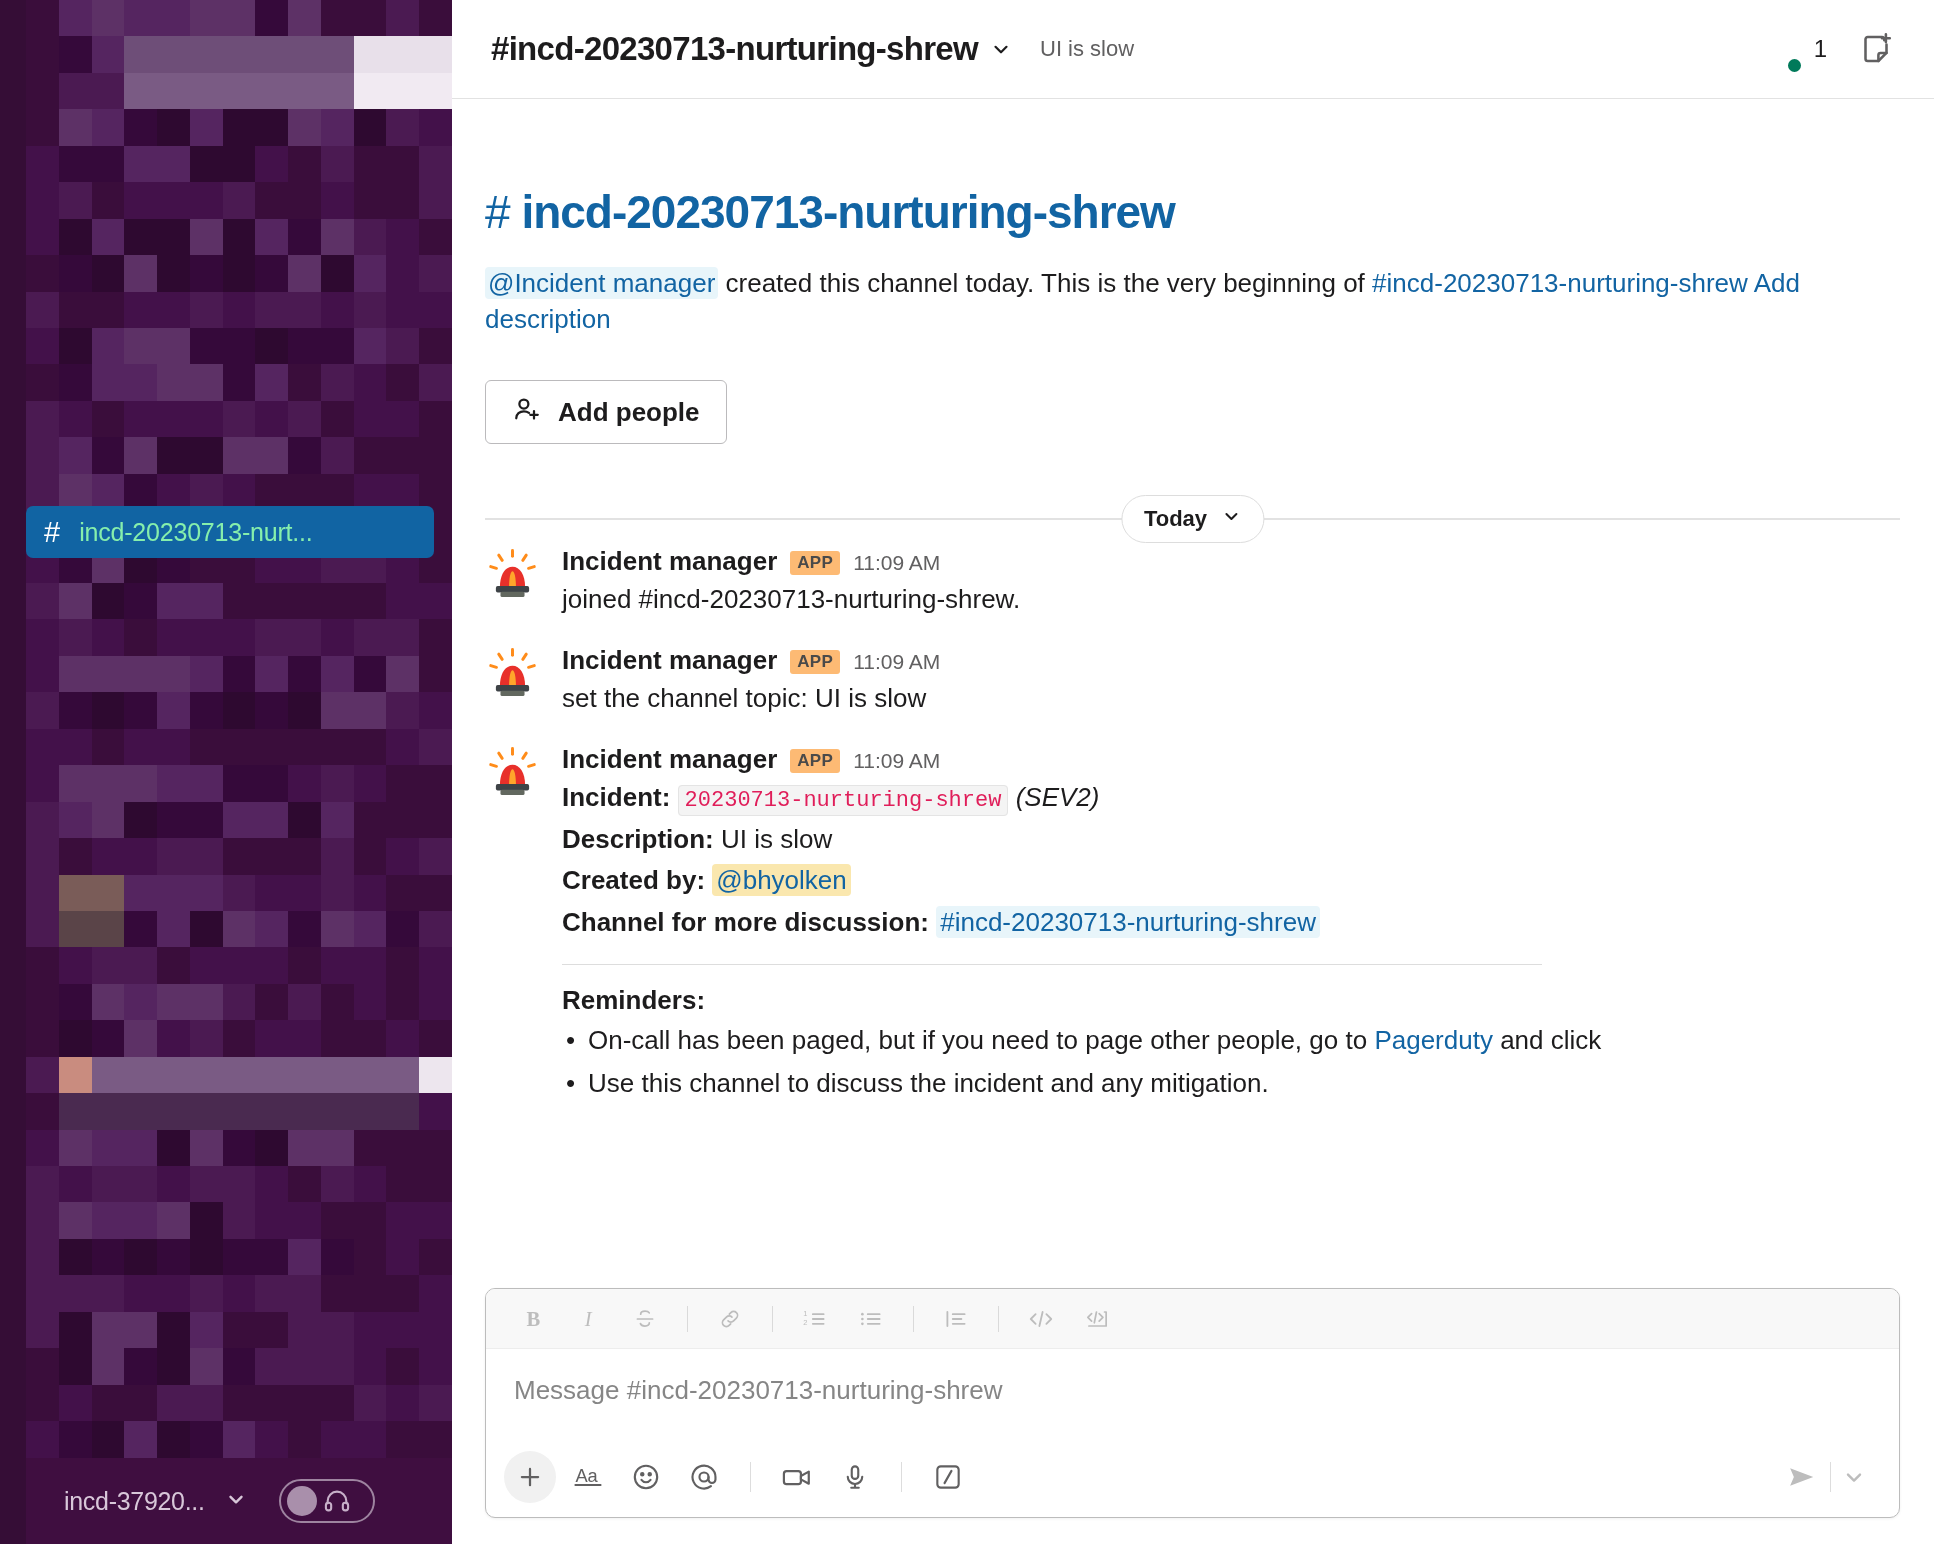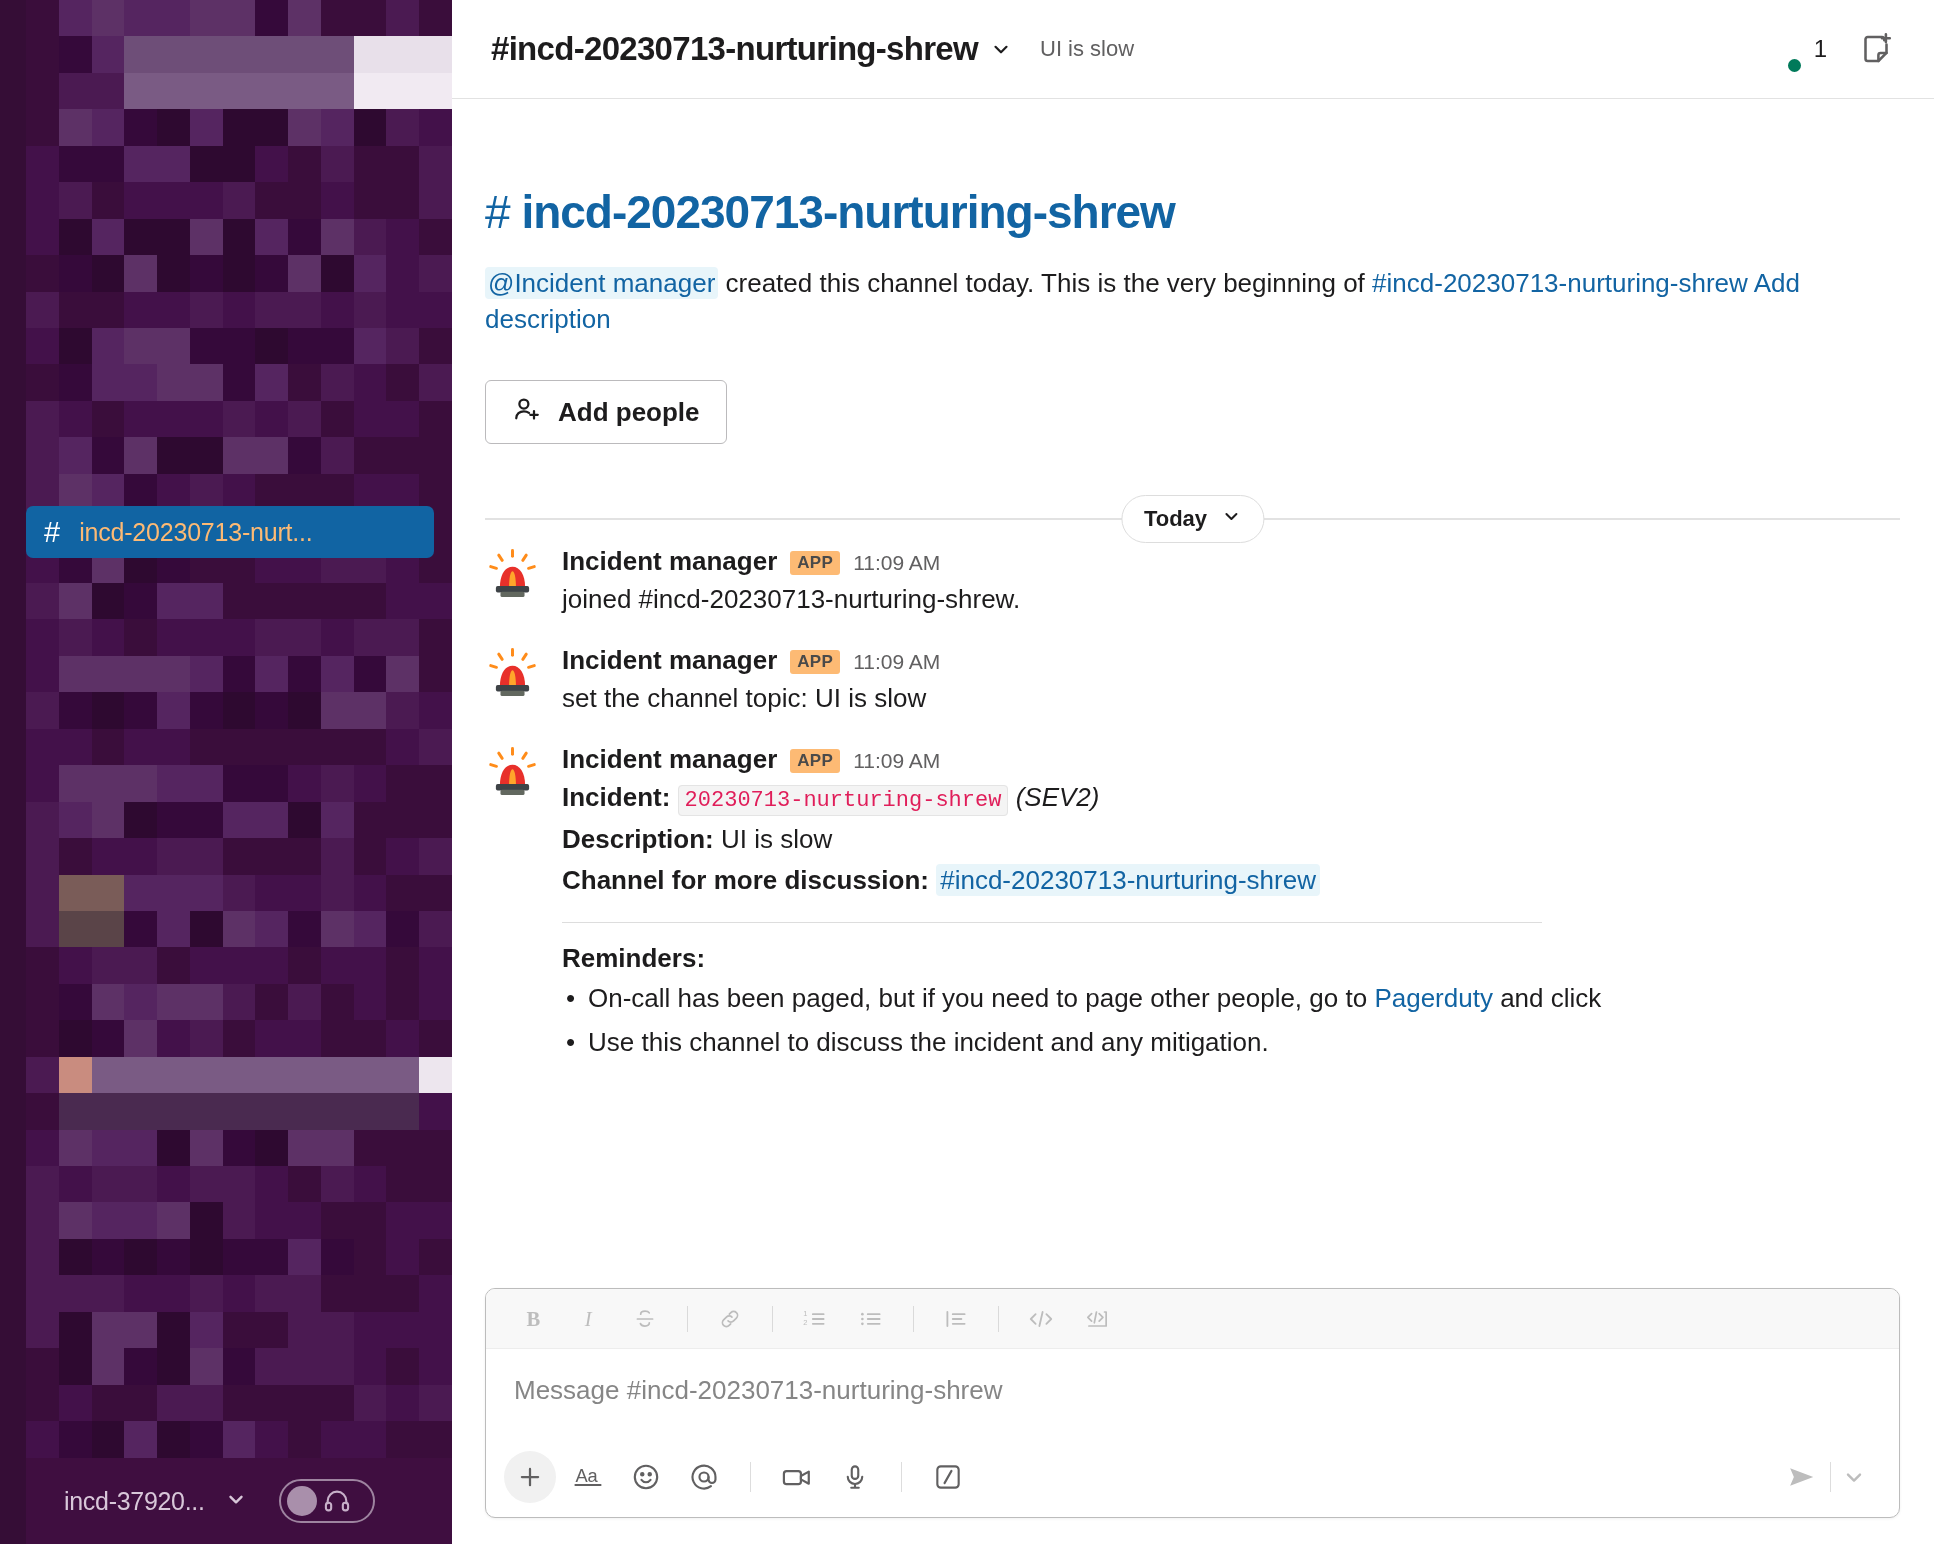--- a/index.html
+++ b/index.html
@@ -53,21 +53,21 @@
   }
   .sidebar-selected .hash {
     font-size: 29px;
     font-weight: 400;
     color: #fff;
     margin-right: 19px;
     line-height: 1;
   }
   .sidebar-selected .chname {
     font-size: 25px;
-    color: #fdba74;
+    color: #86efac;
     font-weight: 400;
     letter-spacing: -0.2px;
     white-space: nowrap;
   }
 
   #sidebar-bottom {
     position: absolute;
     left: 26px; bottom: 0; right: 0;
     height: 86px;
     display: flex;
@@ -1175,20 +1175,24 @@
             <b>Incident:</b>
             <code class="inline">20230713-nurturing-shrew</code>
             <i>(SEV2)</i>
           </div>
 
           <div class="msg-text">
             <b>Description:</b>
             <span>UI is slow</span>
           </div>
 
+          <div class="msg-text">
+            <b>Created by:</b>
+            <span class="self-mention">@bhyolken</span>
+          </div>
 
           <div class="msg-text">
             <b>Channel for more discussion:</b>
             <span class="chan-link">#incd-20230713-nurturing-shrew</span>
           </div>
 
           <hr class="hr-sep">
 
           <div class="reminders-title">Reminders:</div>
           <div class="bullet-li"><span>On-call has been paged, but if you need to page other people, go to </span><a class="lnk">Pagerduty</a><span> and click</span></div>

